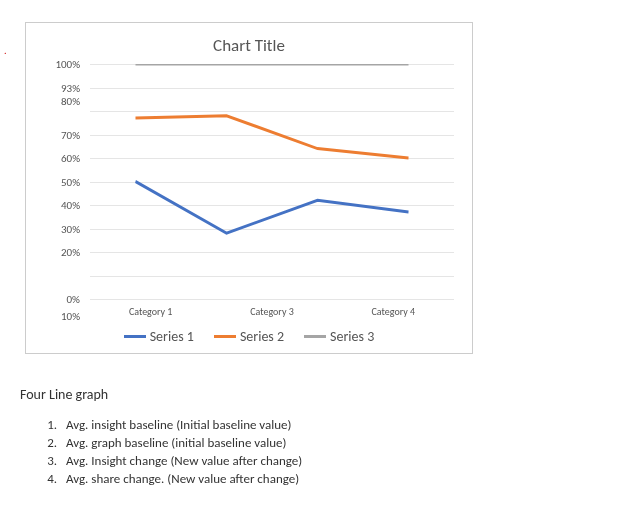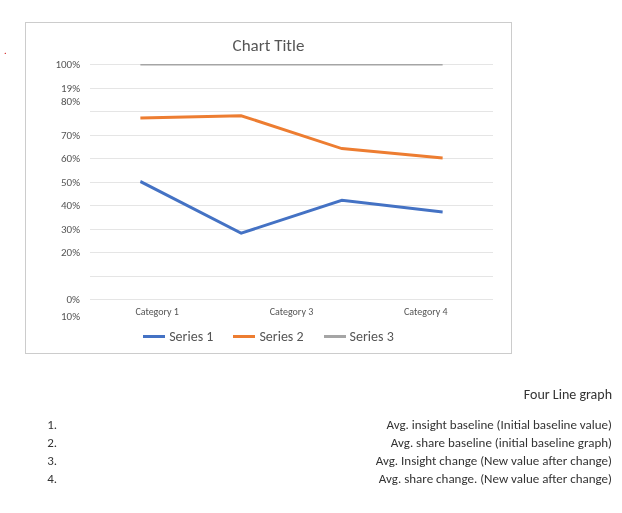--- a/index.html
+++ b/index.html
@@ -8,21 +8,21 @@
       font-family: Calibri, Arial, sans-serif;
       font-size: 13px;
       color: #333;
       background: #fff;
       width: 622px;
     }
     .chart-container {
       border: 1px solid #ccc;
       margin: 22px 10px 0 25px;
       padding: 8px;
-      width: 487px;
+      width: 448px;
       box-sizing: border-box;
     }
     .chart-title {
       text-align: center;
       font-size: 17px;
       color: #555;
       padding: 4px 0 8px 0;
     }
     .plot-area {
       position: relative;
@@ -78,21 +78,20 @@
     }
     svg.lines {
       position: absolute;
       top: 0;
       left: 0;
       width: 100%;
       height: 100%;
     }
     .below-chart {
       margin: 32px 10px 0 20px;
-      text-align: right;
     }
     .below-title {
       font-size: 14px;
       margin-bottom: 14px;
     }
     ol.notes {
       margin: 0 0 0 40px;
       padding: 0;
       font-size: 13px;
     }
@@ -132,21 +131,21 @@
     <div class="y-axis" id="y-axis">
         <div class="y-tick" style="top: 235px;">0%</div>
         <div class="y-tick" style="top: 220px; margin-top: 32px;">10%</div>
         <div class="y-tick" style="top: 188px;">20%</div>
         <div class="y-tick" style="top: 164.5px;">30%</div>
         <div class="y-tick" style="top: 141px;">40%</div>
         <div class="y-tick" style="top: 117.5px;">50%</div>
         <div class="y-tick" style="top: 94px;">60%</div>
         <div class="y-tick" style="top: 70.5px;">70%</div>
         <div class="y-tick" style="top: 37px;">80%</div>
-        <div class="y-tick" style="top: 23.5px;">19%</div>
+        <div class="y-tick" style="top: 23.5px;">93%</div>
         <div class="y-tick" style="top: 0px;">100%</div>
       </div>
     <svg class="lines" id="lines-svg" preserveAspectRatio="none" viewBox="0 0 490 235">
         <path d="M61.25,117.5L183.75,169.2L306.25,136.3L428.75,148.05" stroke="#4472c4" stroke-width="3" fill="none"></path>
         <path d="M61.25,54.04999999999998L183.75,51.69999999999999L306.25,84.6L428.75,94" stroke="#ed7d31" stroke-width="3" fill="none"></path>
         <path d="M61.25,0L183.75,0L306.25,0L428.75,0" stroke="#a5a5a5" stroke-width="3" fill="none"></path>
       </svg>
   </div>
   <div class="x-axis-labels" id="x-axis">
       <div class="x-label">Category 1</div>
@@ -166,17 +165,17 @@
         <div class="legend-swatch" style="background: rgb(165, 165, 165);"></div>
         <span>Series 3</span>
       </div>
     </div>
 </div>
 
 <div class="below-chart">
   <div class="below-title">Four Line graph</div>
   <ol class="notes" id="notes-list">
       <li>Avg. insight baseline (Initial baseline value)</li>
-      <li>Avg. share baseline (initial baseline graph)</li>
+      <li>Avg. graph baseline (initial baseline value)</li>
       <li>Avg. Insight change (New value after change)</li>
       <li>Avg. share change. (New value after change)</li>
     </ol>
 </div>
 
 </body></html>

